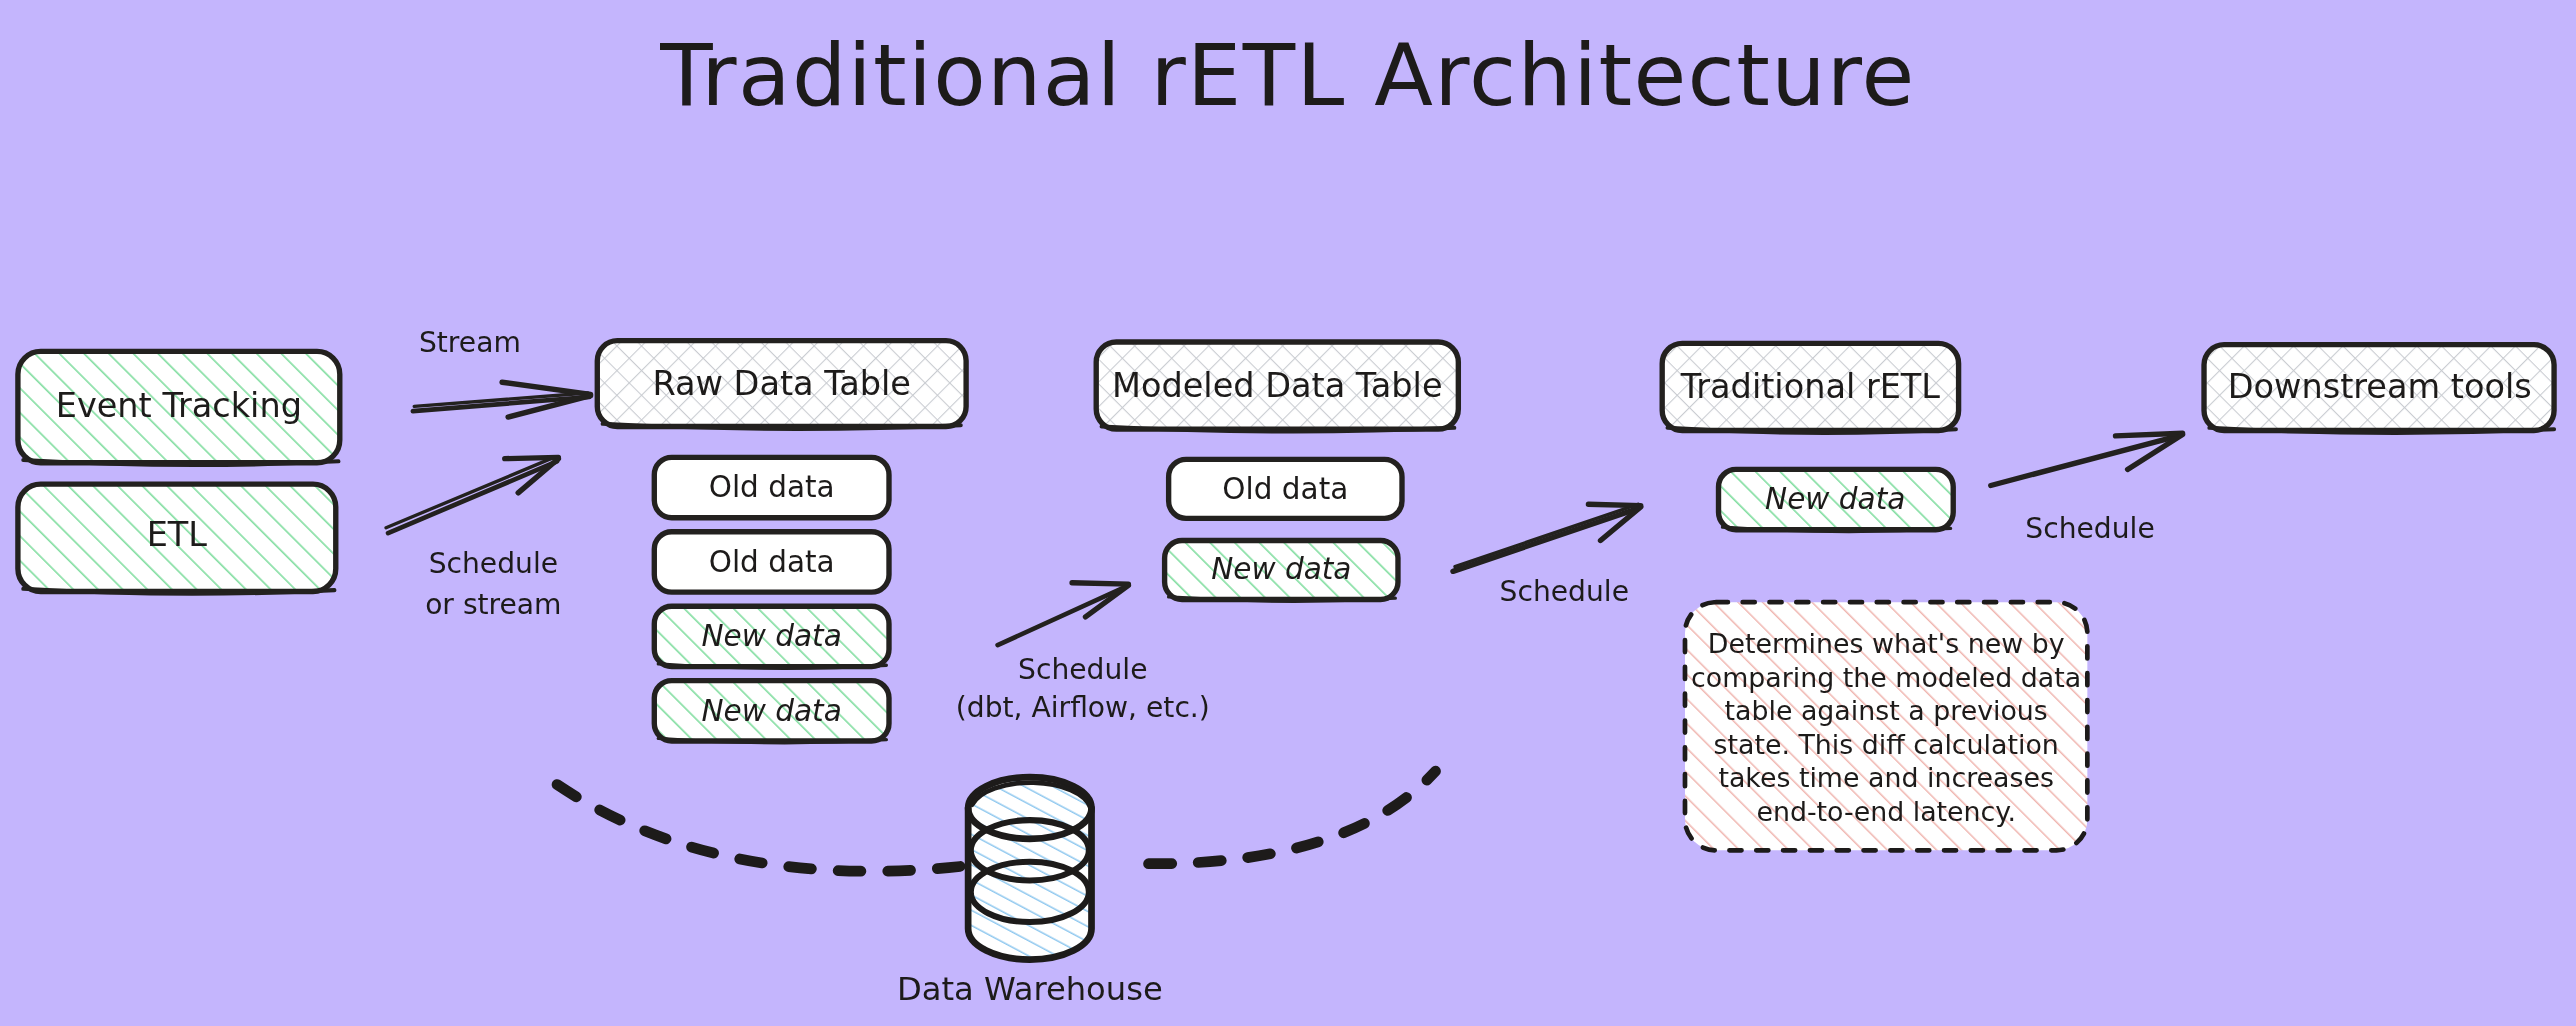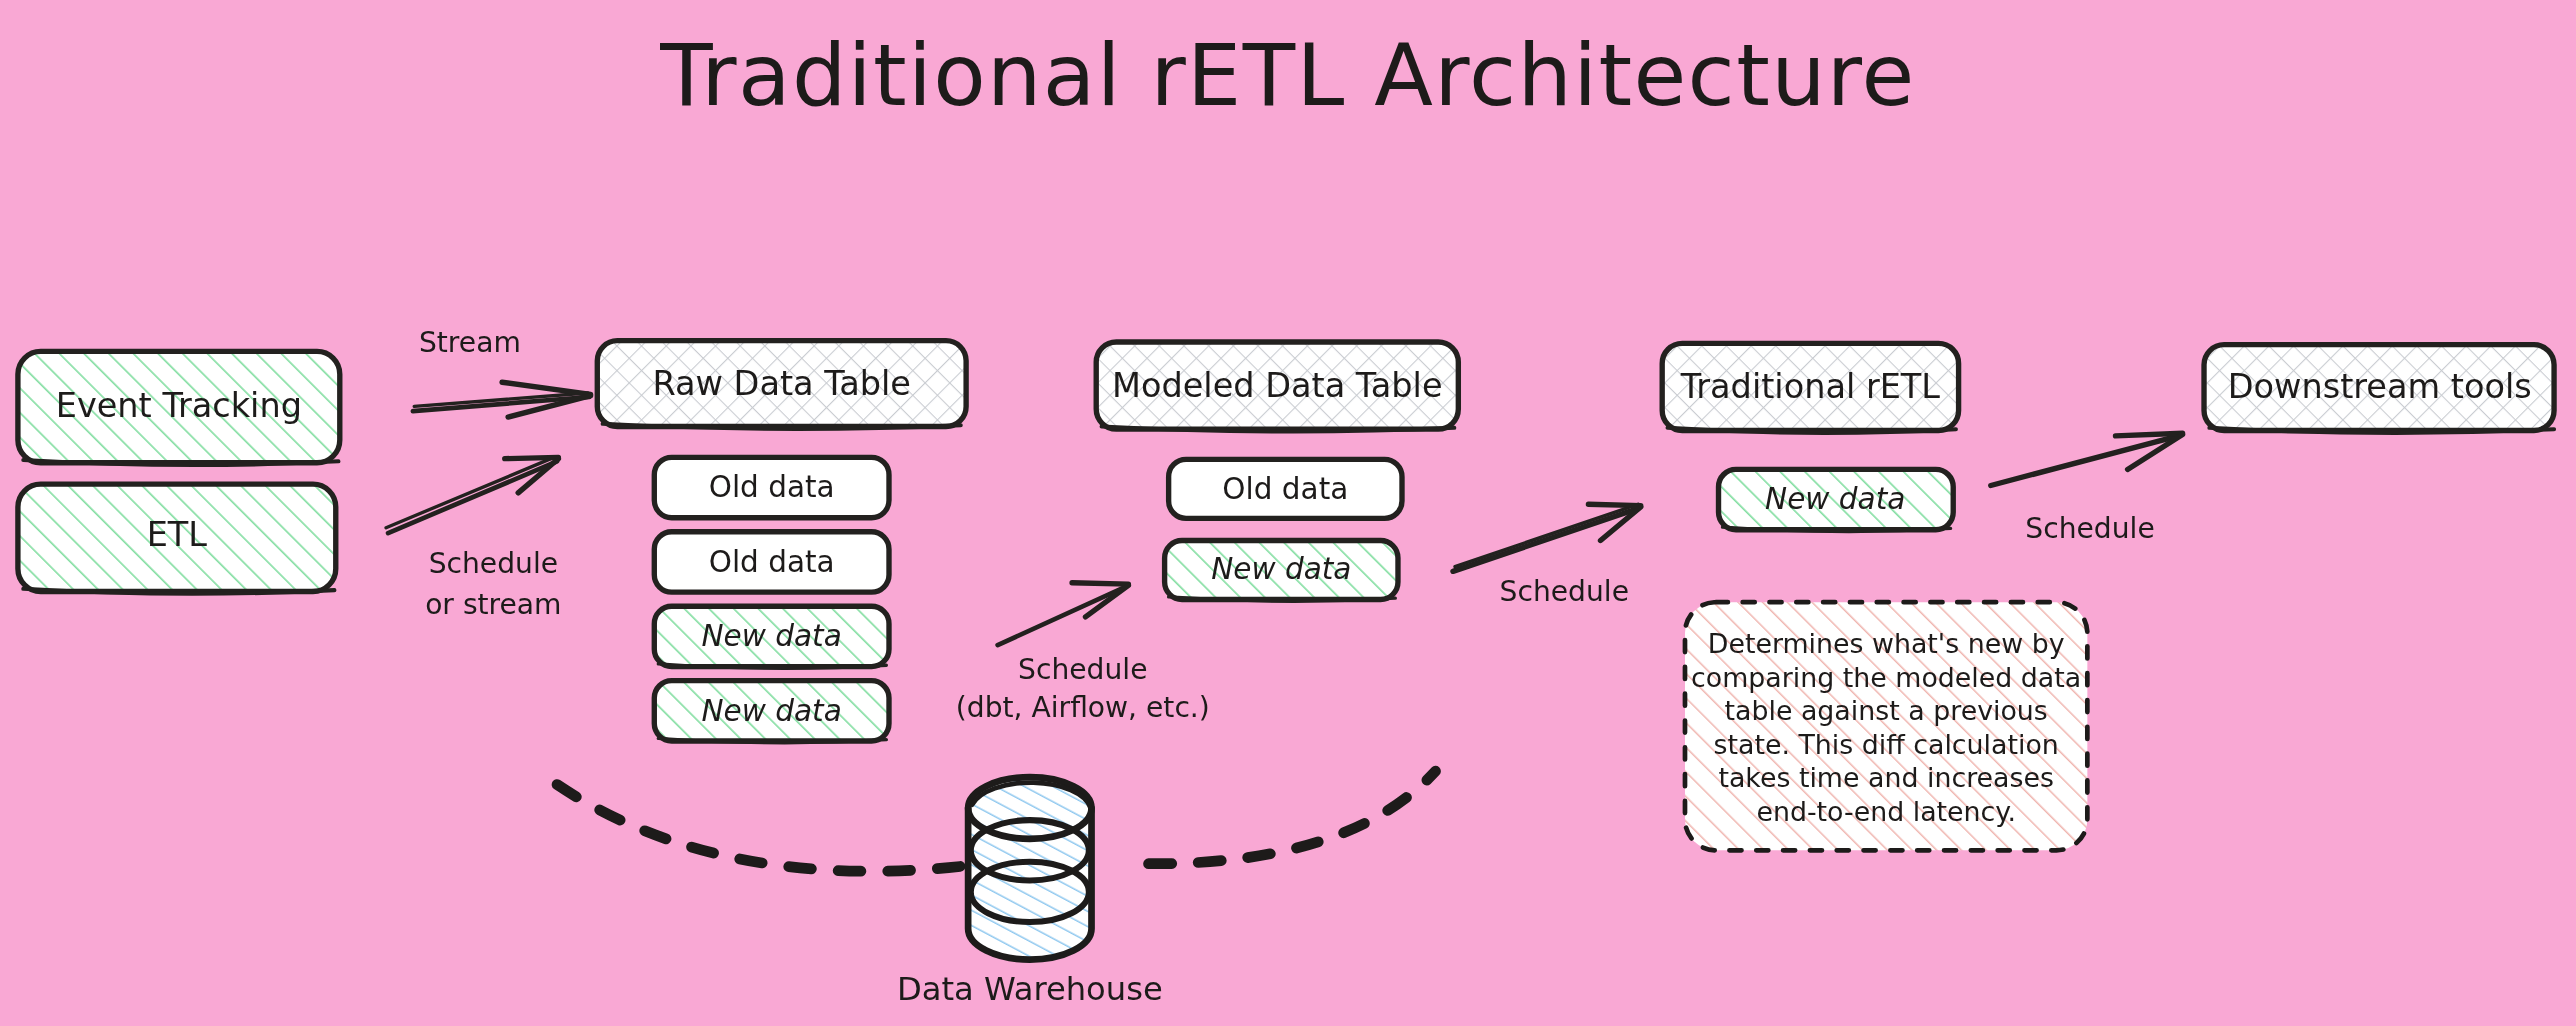--- a/index.html
+++ b/index.html
@@ -1,18 +1,18 @@
 <!DOCTYPE html>
 <html style="font-size:10.7px"><head>
 <meta charset="utf-8">
 <style>
   html,body{margin:0;padding:0;background:#ffffff;}
   body{width:2576px;height:1026px;overflow:hidden;
        font-family:"DejaVu Sans",sans-serif;}
-  #stage{position:relative;width:2576px;height:1026px;background:#f9a8d4;}
+  #stage{position:relative;width:2576px;height:1026px;background:#c4b5fd;}
   svg.layer{position:absolute;left:0;top:0;width:2576px;height:1026px;}
   .ttl{font-family:"DejaVu Sans",sans-serif;font-weight:400;}
   text{dominant-baseline:middle;}
 </style>
 </head>
 <body>
 
 <div id="stage">
 
   <svg class="layer" viewBox="0 0 3840 1530">

